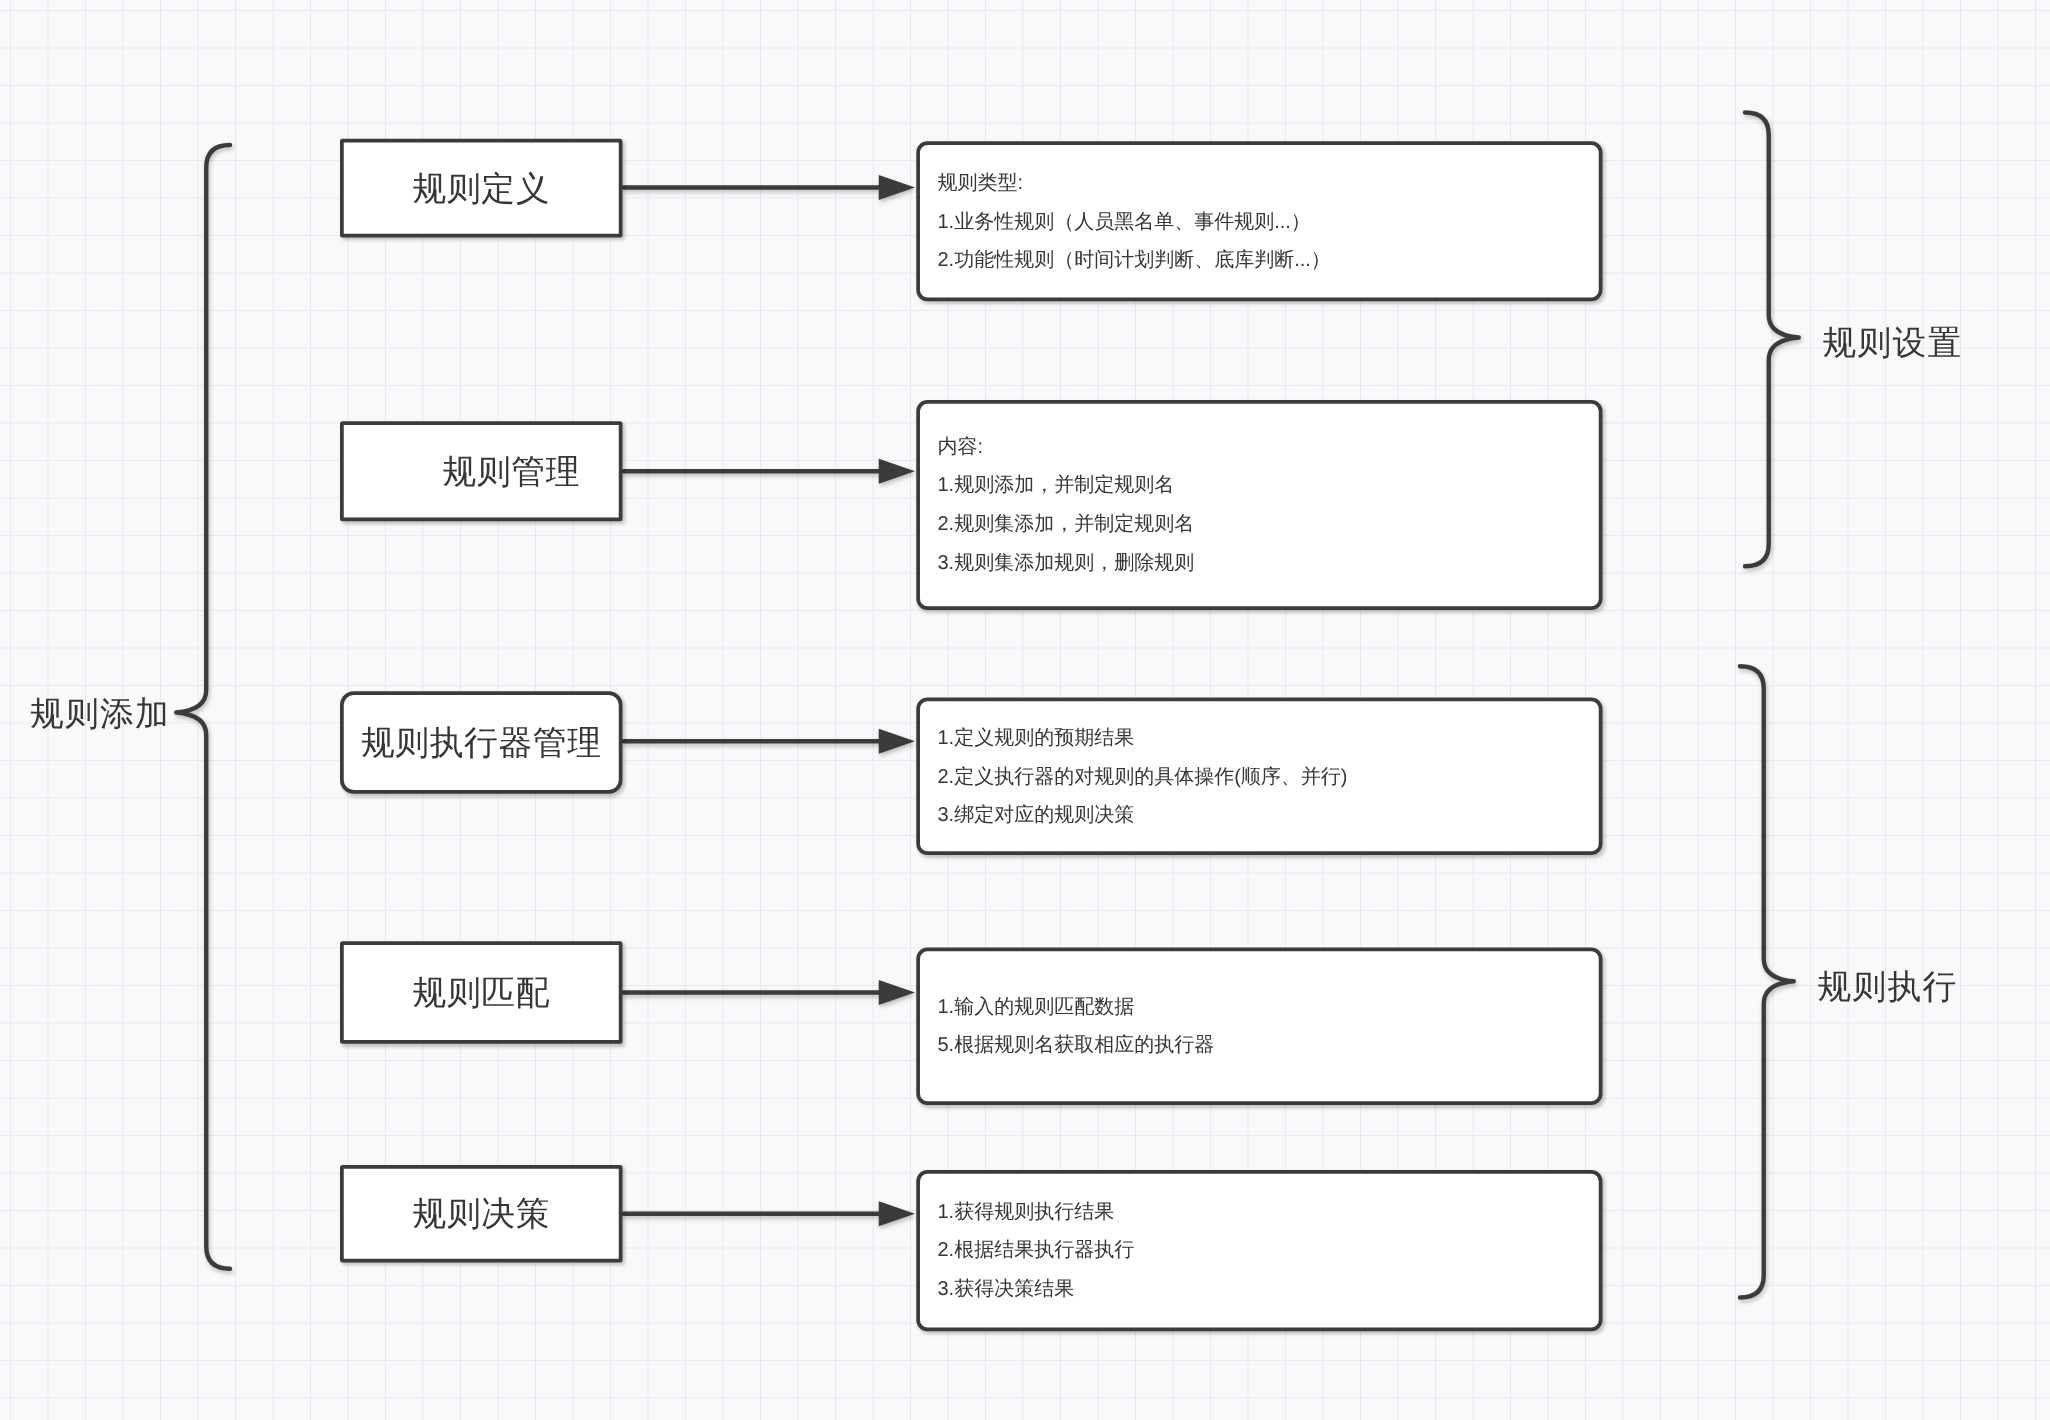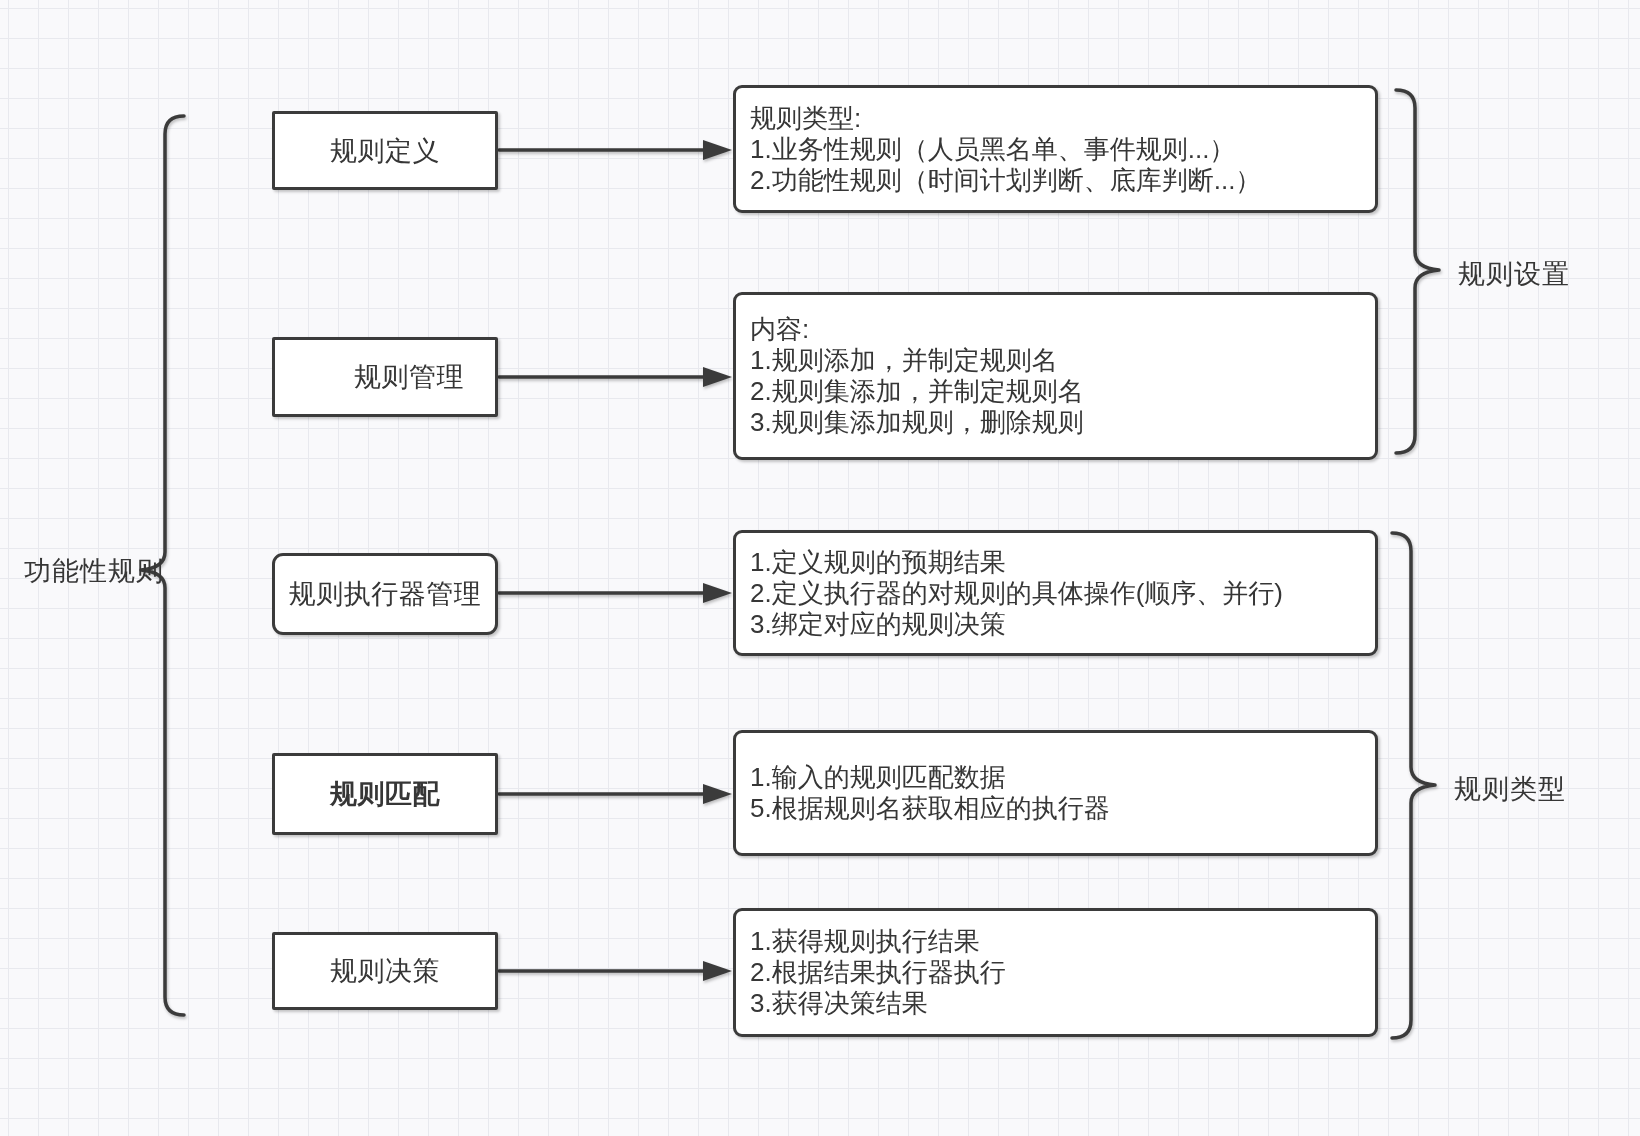--- a/index.html
+++ b/index.html
@@ -28,27 +28,27 @@
     box-sizing:border-box;
     box-shadow:2px 2px 3px rgba(0,0,0,0.22);
   }
   .step-box{
     left:272px;width:226px;
     border-radius:2px;
     display:flex;align-items:center;justify-content:center;
     font-size:27px;
     letter-spacing:0.5px;
   }
-  .step-box.bold{font-weight:bold;}
+  .step-box.bold{font-weight:normal;}
   .detail-box{
-    left:733px;width:645px;
+    left:733px;width:549px;
     border-radius:9px;
     display:flex;flex-direction:column;justify-content:center;
     padding:4px 10px 4px 14px;
-    font-size:26px;line-height:31px;
+    font-size:16px;line-height:31px;margin-top:28px;
   }
   .detail-line{white-space:nowrap;}
   .brace-label{
     position:absolute;
     font-size:27px;
     letter-spacing:1px;
     white-space:nowrap;
   }
 </style>
 </head>
@@ -73,23 +73,23 @@
     </g>
     <g fill="#3b3b3b" stroke="none">
       <polygon points="703,140 732,150 703,160"></polygon>
       <polygon points="703,367 732,377 703,387"></polygon>
       <polygon points="703,583 732,593 703,603"></polygon>
       <polygon points="703,784 732,794 703,804"></polygon>
       <polygon points="703,961 732,971 703,981"></polygon>
     </g>
   </svg>
 
-  <div class="brace-label" style="left:24px;top:553px;width:112px;text-align:center;">功能性规则</div>
+  <div class="brace-label" style="left:24px;top:553px;width:112px;text-align:center;">规则添加</div>
   <div class="brace-label" style="left:1458px;top:256px;">规则设置</div>
-  <div class="brace-label" style="left:1454px;top:771px;">规则类型</div>
+  <div class="brace-label" style="left:1454px;top:771px;">规则执行</div>
 
   <div class="node step-box" style="top:111px;height:79px;">规则定义</div>
   <div class="node detail-box" style="top:85px;height:128px;">
     <div class="detail-line">规则类型:</div>
     <div class="detail-line">1.业务性规则（人员黑名单、事件规则...）</div>
     <div class="detail-line">2.功能性规则（时间计划判断、底库判断...）</div>
   </div>
 
   <div class="node step-box" style="top:337px;height:80px;padding-left:48px;">规则管理</div>
   <div class="node detail-box" style="top:292px;height:168px;">

